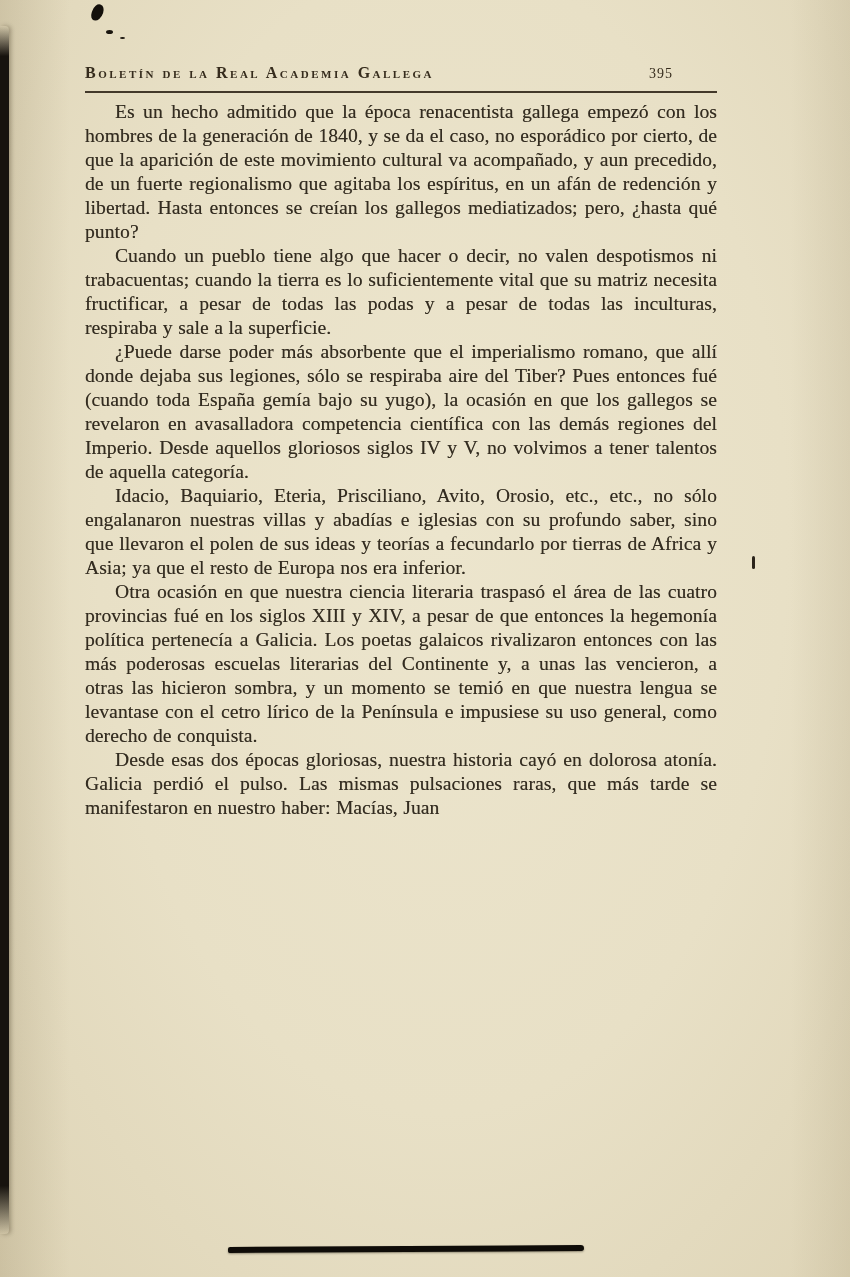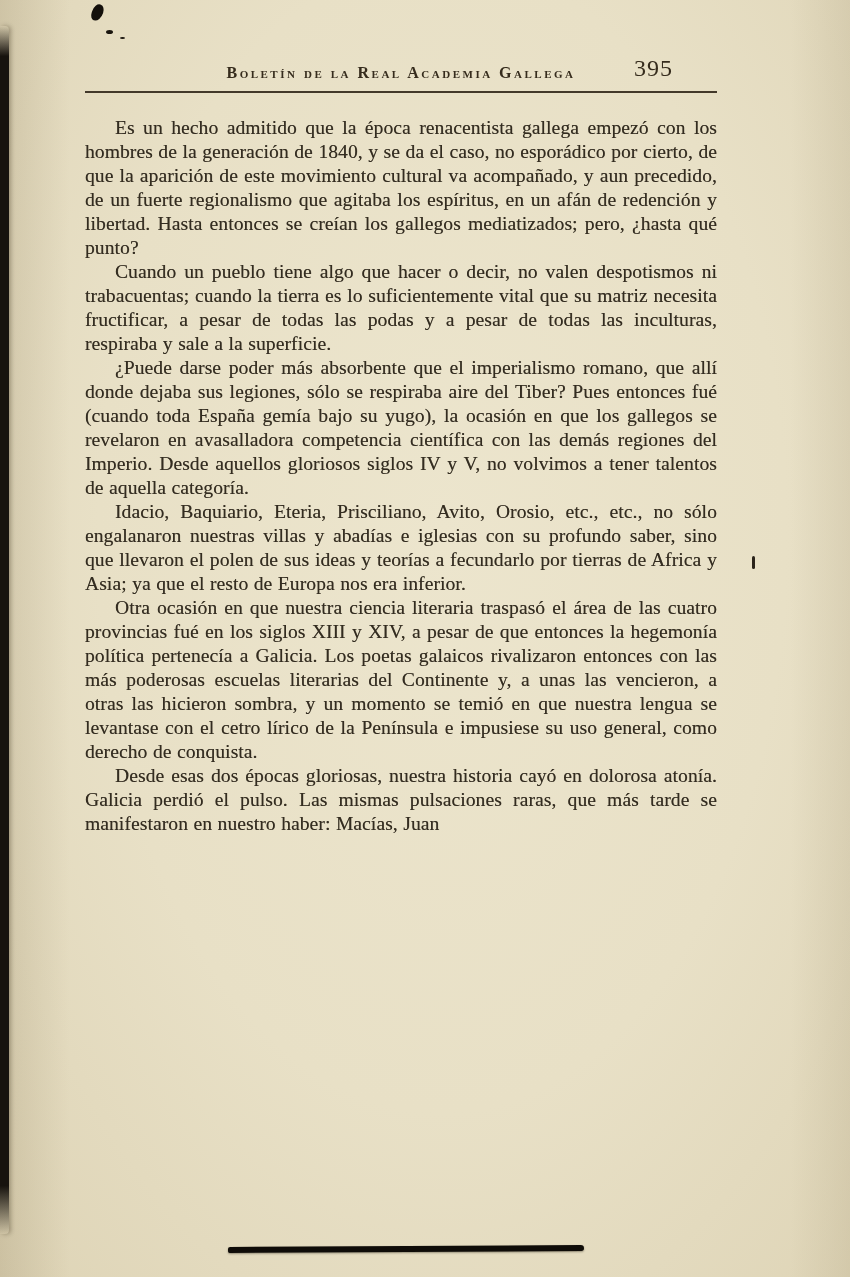--- a/index.html
+++ b/index.html
@@ -64,41 +64,40 @@
 
   
   .content {
     position: absolute;
     left: 85px;
     top: 64px;
     width: 632px;
   }
   .page-header {
     position: relative;
-    text-align: center;
     padding-bottom: 9px;
     border-bottom: 2px solid #43392a;
   }
   .journal-title {
     font-variant: small-caps;
     font-weight: bold;
     font-size: 16px;
     letter-spacing: 2.5px;
     color: #362c1d;
   }
   .page-number {
     position: absolute;
     right: 44px;
     bottom: 9px;
-    font-size: 24px;
+    font-size: 14px;
     letter-spacing: 1px;
     color: #362c1d;
   }
   .page-body {
-    margin-top: 23px;
+    margin-top: 7px;
   }
   .page-body p {
     margin: 0;
     text-indent: 30px;
     text-align: justify;
     font-size: 19.5px;
     line-height: 24px;
     letter-spacing: 0.1px;
     word-spacing: 0.5px;
     color: #332c20;

